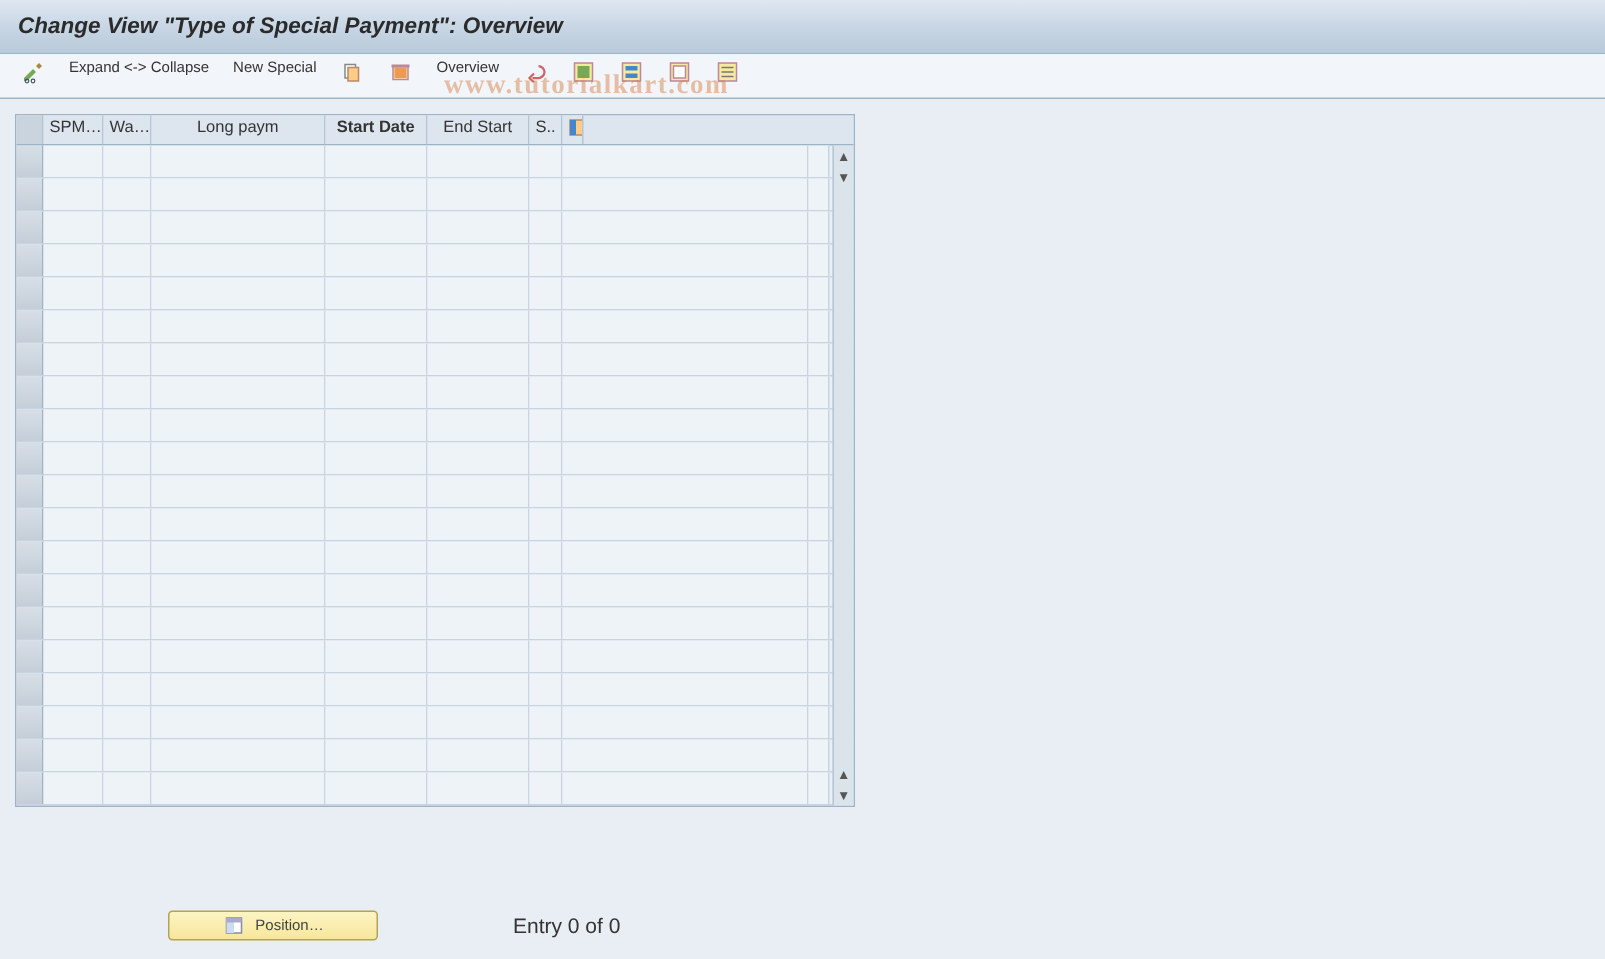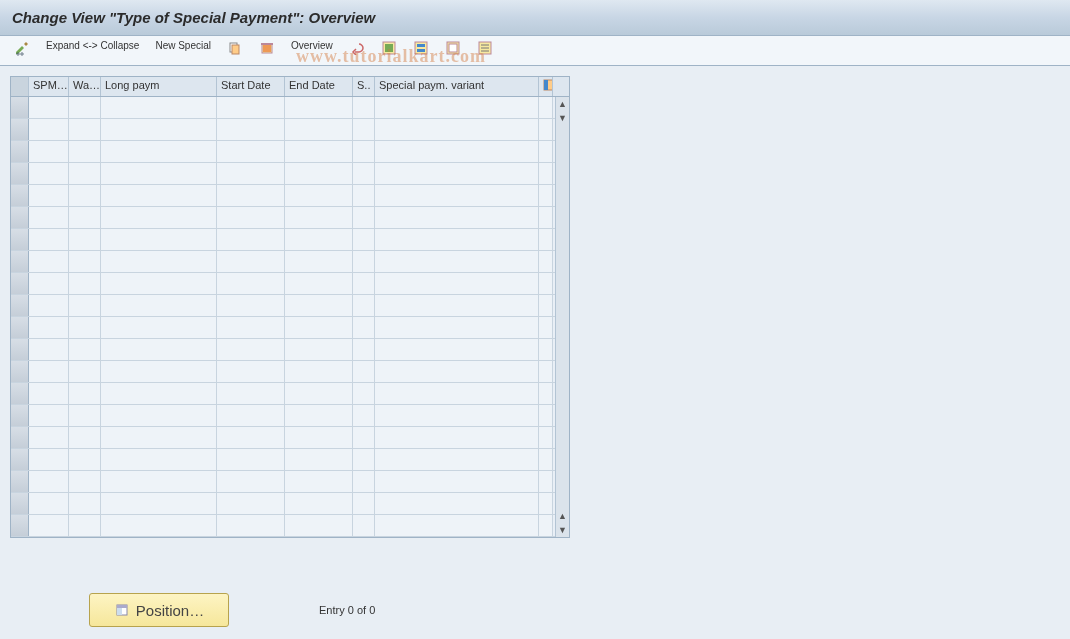--- a/index.html
+++ b/index.html
@@ -45,20 +45,21 @@
       color: #333;
       border-radius: 2px;
     }
     .tb-icon {
       width: 16px; height: 16px;
       display: inline-flex; align-items:center; justify-content:center;
       font-size: 13px;
     }
     .content {
       padding: 10px;
+      text-align: center;
     }
     .grid-wrap {
       width: 560px;
       border: 1px solid #9fb3c6;
       background: #e9eff6;
       position: relative;
     }
     .grid-header {
       display: flex;
       height: 20px;
@@ -71,21 +72,21 @@
       font-size: 11px;
       color: #333;
       overflow: hidden;
       white-space: nowrap;
       background: #dde6ef;
     }
     .sel-col { width: 18px; background: #c9d4de; }
     .col-spm { width: 40px; }
     .col-wa  { width: 32px; }
     .col-lt  { width: 116px; }
-    .col-sd  { width: 68px; }
+    .col-sd  { width: 68px; font-weight: bold; }
     .col-ed  { width: 68px; }
     .col-s   { width: 22px; }
     .col-spv { width: 164px; }
     .col-cfg { width: 14px; background:#dde6ef; text-align:center; }
     .grid-body {
       position: relative;
     }
     .grid-row {
       display: flex;
       height: 22px;
@@ -107,33 +108,33 @@
     .sb-btn-group-bot{display:flex;flex-direction:column;}
     .footer {
       position: absolute;
       bottom: 12px;
       left: 0;
       width: 100%;
       display: flex;
       align-items: center;
     }
     .position-btn {
-      margin-left: 89px;
+      margin-left: 112px;
       width: 140px;
-      height: 34px;
+      height: 20px;
       background: linear-gradient(to bottom,#fdf4c3,#f6e79b);
       border: 1px solid #b7a34d;
       border-radius: 3px;
       display:flex;align-items:center;justify-content:center;
       gap:6px; cursor:pointer;
-      font-size:15px; color:#444;
+      font-size:10px; color:#444;
     }
     .entry-text {
       margin-left: 90px;
-      font-size: 11px;
+      font-size: 14px;
       color: #333;
       text-align: center;
     }
     .watermark {
       position:absolute; top:46px; left:296px;
       font-size:18px; font-weight:bold;
       color: rgba(210,120,60,0.45);
       letter-spacing: 1px;
       pointer-events:none;
       font-family: Georgia, serif;
@@ -231,23 +232,22 @@
 <div class="watermark">www.tutorialkart.com</div>
 
 <div class="content">
   <div class="grid-wrap">
     <div class="grid-header">
       <div class="gh-cell sel-col"></div>
       <div class="gh-cell col-spm">SPM…</div>
       <div class="gh-cell col-wa">Wa…</div>
       <div class="gh-cell col-lt">Long paym</div>
       <div class="gh-cell col-sd">Start Date</div>
-      <div class="gh-cell col-ed">End Date</div>
+      <div class="gh-cell col-ed">End Start</div>
       <div class="gh-cell col-s">S..</div>
-      <div class="gh-cell col-spv">Special paym. variant</div>
       <div class="gh-cell col-cfg">
         <svg width="12" height="12" viewBox="0 0 12 12">
             <rect x="1" y="1" width="10" height="10" fill="#fc8" stroke="#b86"></rect>
             <rect x="1" y="1" width="4" height="10" fill="#48c"></rect>
           </svg>
       </div>
     </div>
     <div class="grid-body" id="grid-body">
         <div class="grid-row">
           <div class="gr-cell gr-sel"></div>

